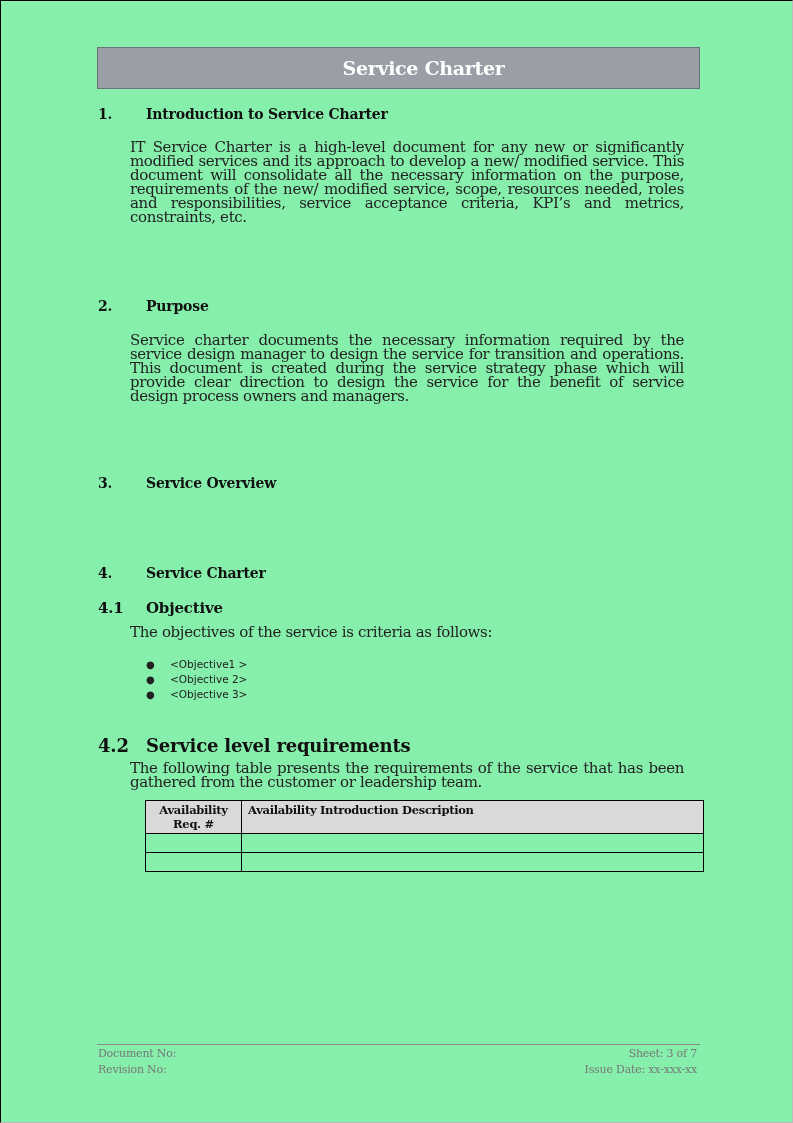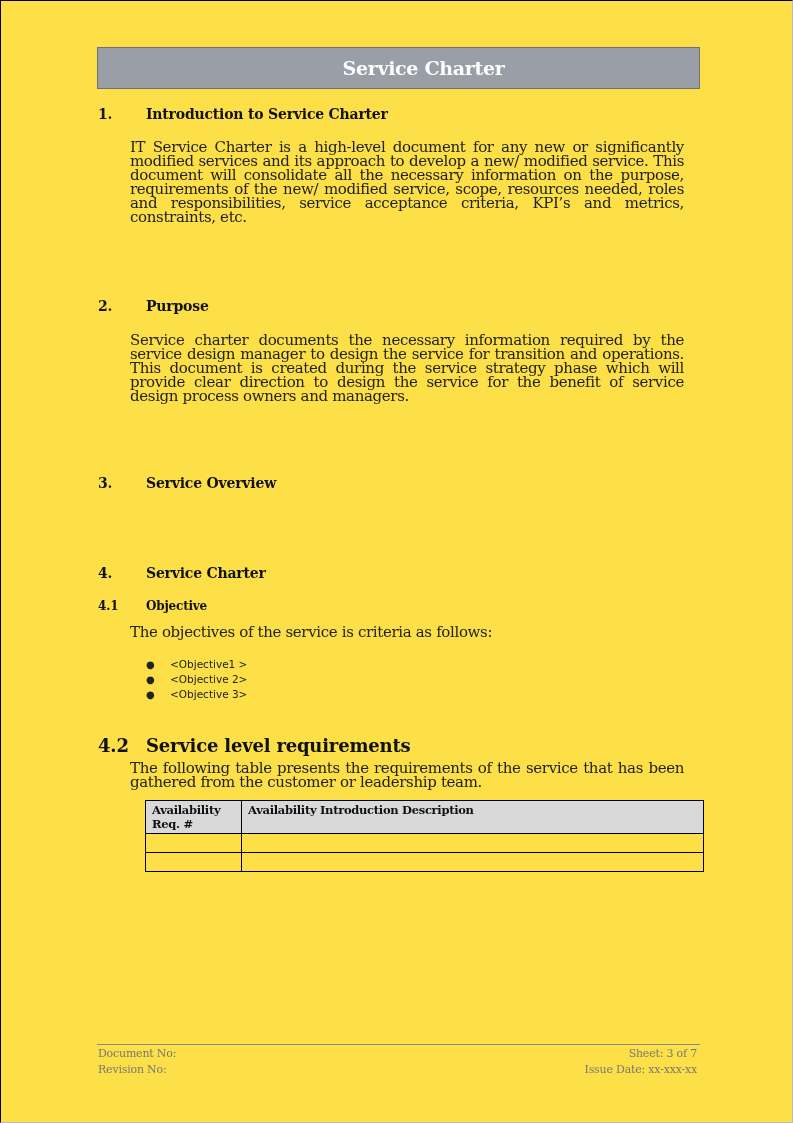--- a/index.html
+++ b/index.html
@@ -1,21 +1,21 @@
 <!DOCTYPE html>
 <html><head>
 <meta charset="utf-8">
 <style>
   html, body { margin: 0; padding: 0; background: #ffffff; }
   body { width: 793px; height: 1123px; position: relative; overflow: hidden; }
   .page {
     position: absolute; left: 0; top: 0; width: 791px; height: 1121px;
     border-top: 1px solid #000; border-left: 1px solid #000;
     border-right: 1px solid #bbb; border-bottom: 1px solid #bbb;
-    background: #fde047;
+    background: #86efac;
     font-family: "DejaVu Serif", serif;
     color: #222;
   }
   .title-bar {
     position: absolute; left: 96px; top: 46px; width: 601px; height: 40px;
     background: #9a9fa7; border: 1px solid #6e7278;
     display: flex; align-items: center; justify-content: center;
   }
   .title-bar span {
     color: #ffffff; font-weight: bold; font-size: 19px; padding-left: 50px;
@@ -36,21 +36,21 @@
   .bullets .dot { width: 24px; font-size: 10px; }
   table.req {
     position: absolute; left: 144px; top: 799px; width: 559px;
     border-collapse: collapse; font-size: 11.5px;
   }
   table.req th, table.req td { border: 1px solid #000; }
   table.req th {
     background: #d9d9d9; text-align: left; vertical-align: top; font-weight: bold;
     padding: 2px 6px 2px 6px; line-height: 14px; letter-spacing: -0.3px; color: #111;
   }
-  table.req th.c1 { width: 83px; }
+  table.req th.c1 { width: 83px; text-align: center; }
   table.req td { height: 18px; padding: 0; }
   .footer-line { position: absolute; left: 96px; top: 1043px; width: 603px; height: 1px; background: #8a8a8a; }
   .footer { position: absolute; font-size: 11px; color: #777; letter-spacing: -0.2px; }
   .footer.right { text-align: right; }
 </style>
 </head>
 <body>
 
 <div class="page">
 
@@ -73,21 +73,21 @@
   <div class="h1" style="top:474px;">
     <span class="num">3.</span>
     <span>Service Overview</span>
   </div>
 
   <div class="h1" style="top:564px;">
     <span class="num">4.</span>
     <span>Service Charter</span>
   </div>
 
-  <div class="h1" style="top:598px; font-size:12px;">
+  <div class="h1" style="top:598px; font-size:15px;">
     <span class="num">4.1</span>
     <span>Objective</span>
   </div>
   <div class="para" style="top:624px;">The objectives of the service is criteria as follows:</div>
   <div class="bullets">
     <div class="item">
       <span class="dot">●</span>
       <span>&lt;Objective1 &gt;</span>
     </div>
     <div class="item">

